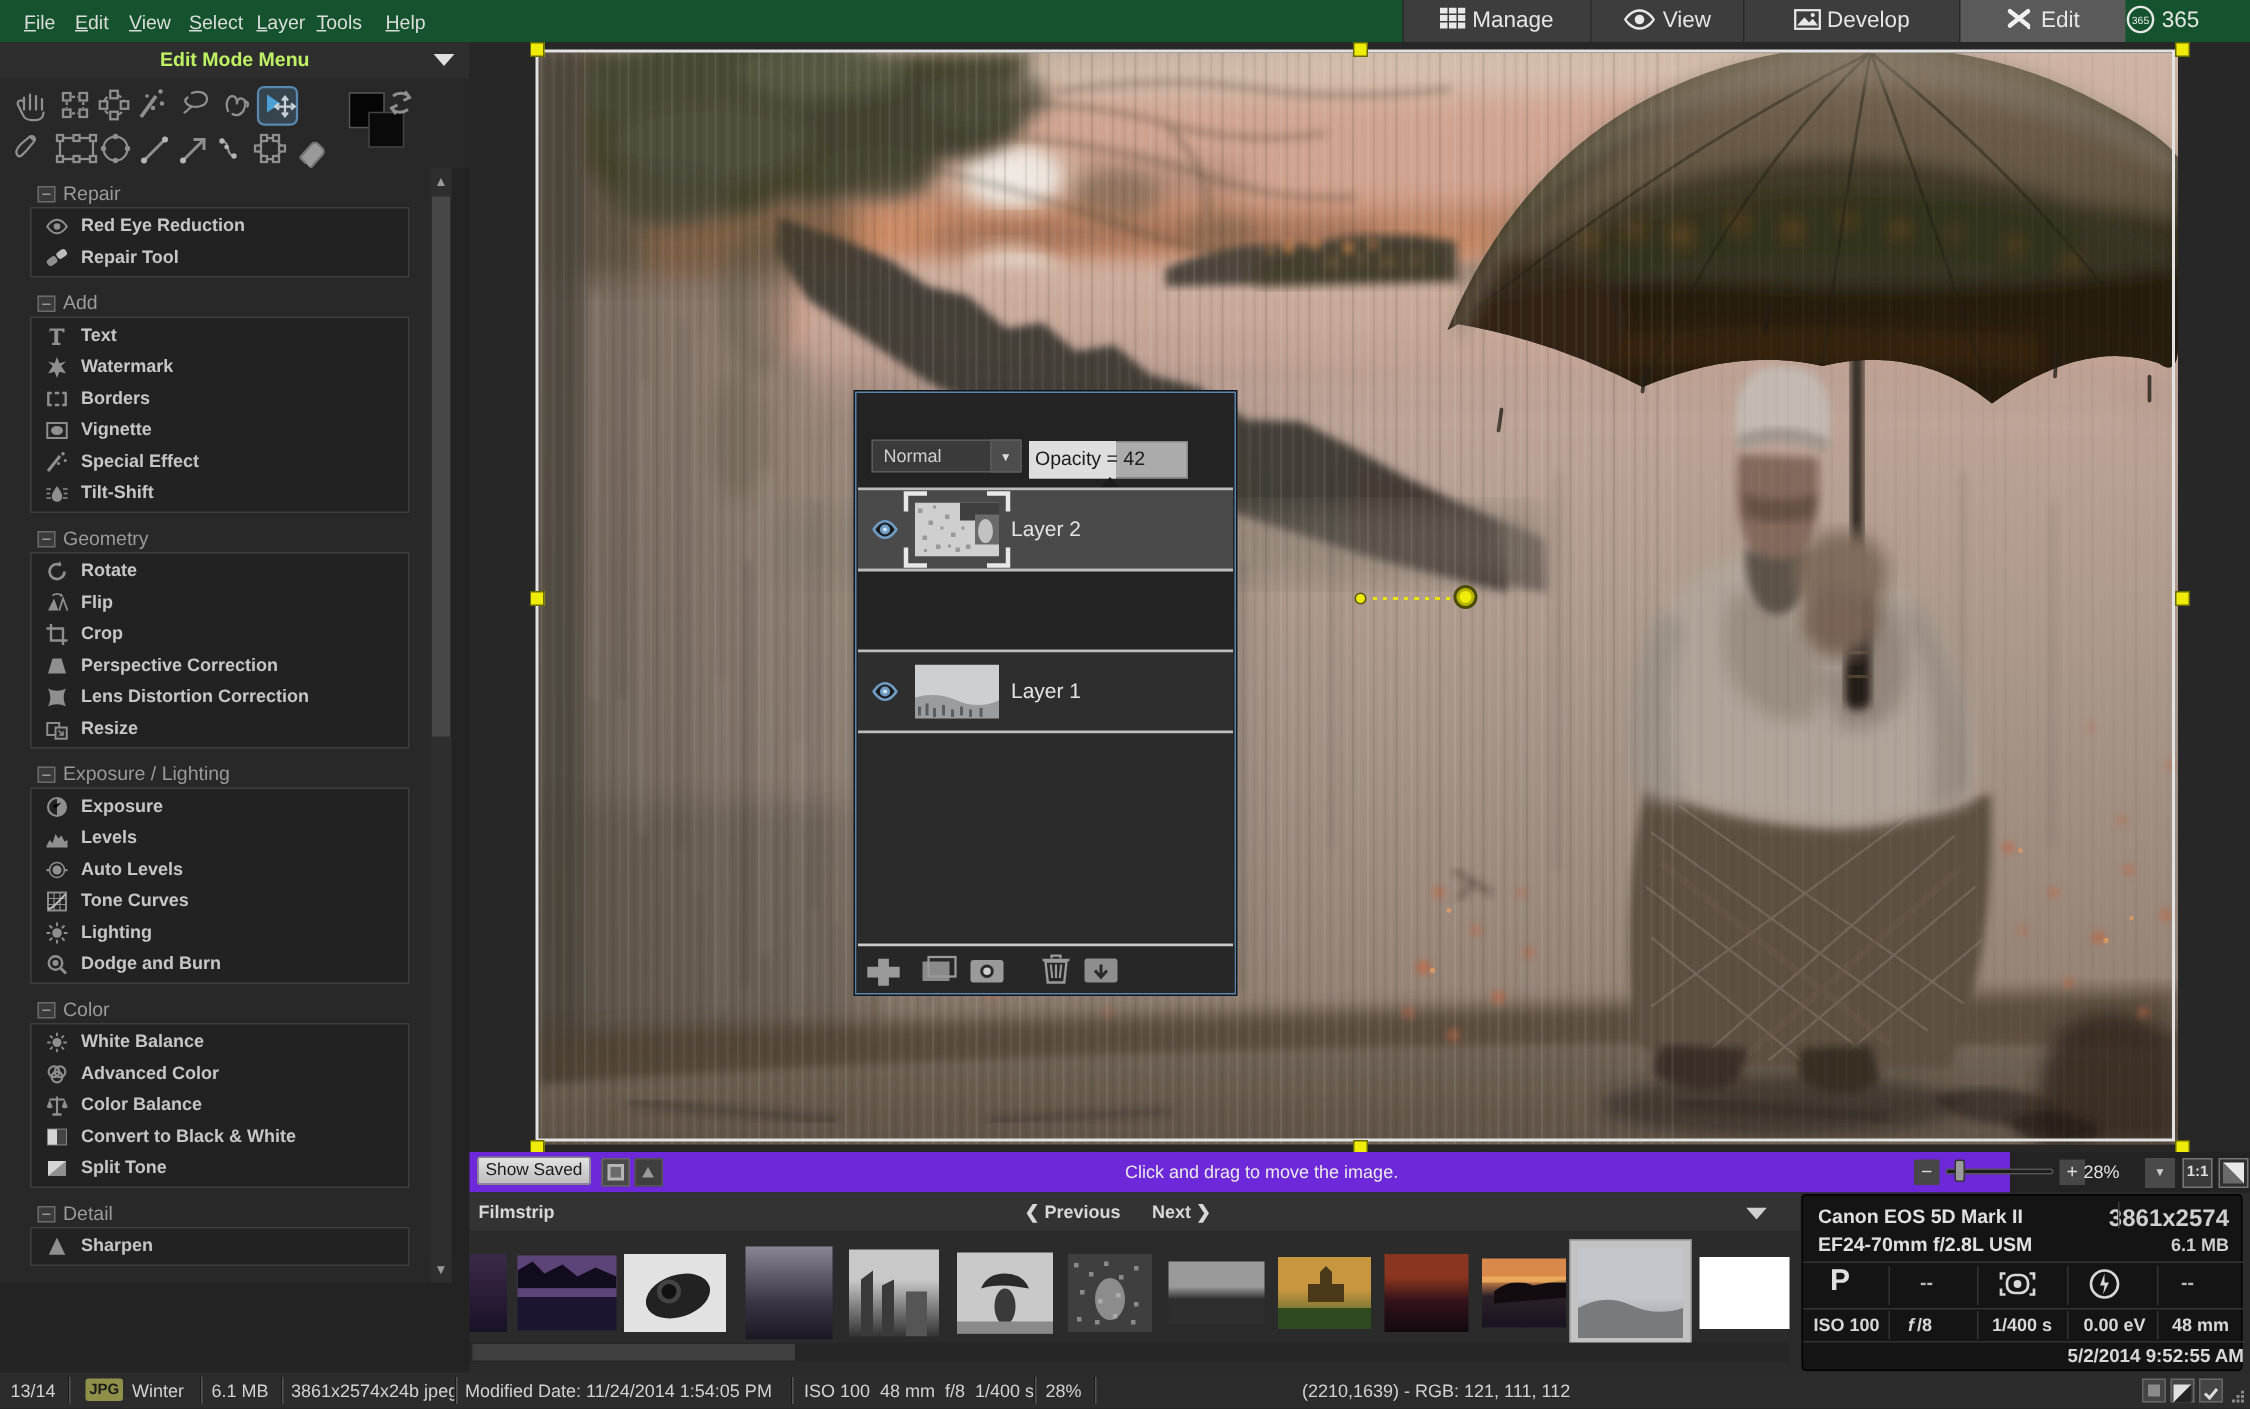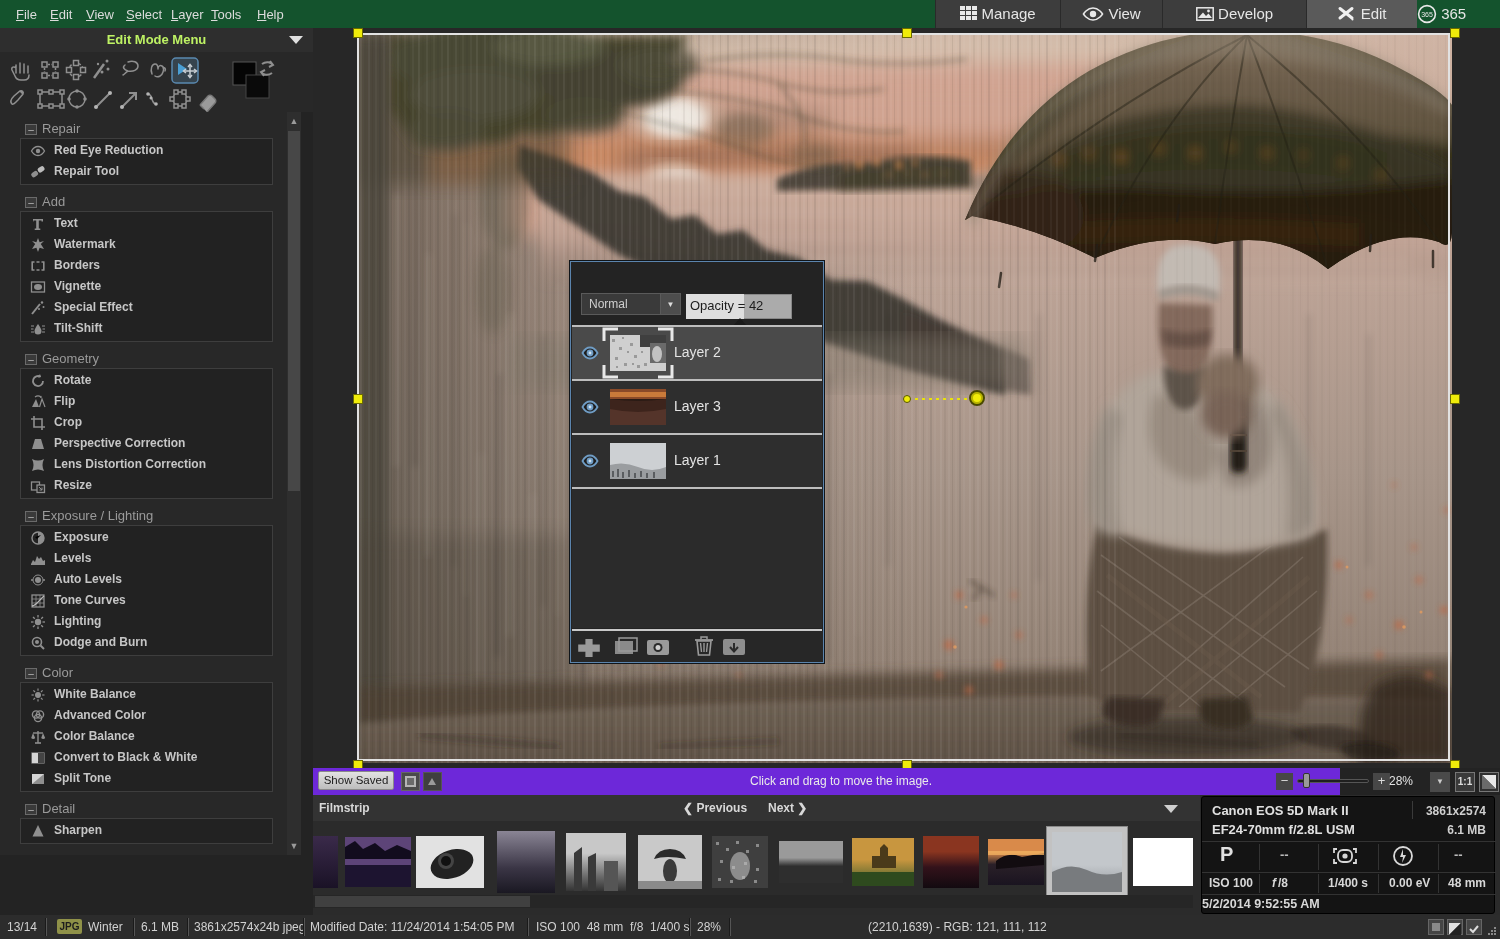--- a/index.html
+++ b/index.html
@@ -765,35 +765,20 @@
               <g stroke="#e8e8e8" stroke-width="3" fill="none">
                 <path d="M2 14 V2 H16"></path>
                 <path d="M56 2 H70 V14"></path>
                 <path d="M2 38 V50 H16"></path>
                 <path d="M56 50 H70 V38"></path>
               </g>
             </svg></span>
           <span class="lname">Layer 2</span>
         </div>
 <div class="lsep" style="top:117px"></div>
-<div class="lrow" style="top:119px;">
-          <span class="eye"><svg width="20" height="20" viewBox="0 0 20 20">
-              <path d="M10 4.5 C5.5 4.5 2.5 10 2.5 10 C2.5 10 5.5 15.5 10 15.5 C14.5 15.5 17.5 10 17.5 10 C17.5 10 14.5 4.5 10 4.5 Z" fill="#1d1d1d" stroke="#6f9cc4" stroke-width="1.8"></path>
-              <circle cx="10" cy="10" r="3.4" fill="#6f9cc4"></circle>
-              <circle cx="10" cy="10" r="1.4" fill="#cfe2f2"></circle>
-            </svg></span>
-          <span class="lth"><svg width="56" height="36" viewBox="0 0 56 36">
-              <rect width="56" height="36" fill="#2a1b15"></rect>
-              <rect y="0" width="56" height="10" fill="#8a4a28"></rect>
-              <rect y="3" width="56" height="5" fill="#c97a3a"></rect>
-              <path d="M0 10 Q28 14 56 10 L56 36 L0 36 Z" fill="#3d241c"></path>
-              <path d="M0 20 Q28 26 56 20 L56 36 L0 36 Z" fill="#54342a"></path>
-            </svg></span>
-          <span class="lname">Layer 3</span>
-        </div>
 <div class="lsep" style="top:171px"></div>
 <div class="lrow" style="top:173px;">
           <span class="eye"><svg width="20" height="20" viewBox="0 0 20 20">
               <path d="M10 4.5 C5.5 4.5 2.5 10 2.5 10 C2.5 10 5.5 15.5 10 15.5 C14.5 15.5 17.5 10 17.5 10 C17.5 10 14.5 4.5 10 4.5 Z" fill="#1d1d1d" stroke="#6f9cc4" stroke-width="1.8"></path>
               <circle cx="10" cy="10" r="3.4" fill="#6f9cc4"></circle>
               <circle cx="10" cy="10" r="1.4" fill="#cfe2f2"></circle>
             </svg></span>
           <span class="lth"><svg width="56" height="36" viewBox="0 0 56 36">
               <rect width="56" height="36" fill="#cdd0d3"></rect>
               <path d="M0 22 Q14 18 28 24 Q42 30 56 24 L56 36 L0 36 Z" fill="#9a9da0"></path>
@@ -938,21 +923,21 @@
             <rect x="0" y="10" width="56" height="4" fill="#f0b060" opacity="0.8"></rect>
           </svg></div>
 </div>
       <div style="position:absolute;left:0;top:100px;width:880px;height:13px;background:#262626;">
         <div style="position:absolute;left:2px;top:1px;width:215px;height:11px;background:#404040;"></div>
       </div>
     </div>
 <div class="abs" id="exif">
       <div id="exifbox">
 <div style="position:absolute;left:10px;top:6px;font-size:13px;font-weight:bold;">Canon EOS 5D Mark II</div>
-<div style="position:absolute;right:8px;top:7px;font-size:12px;font-weight:bold;color:#cfcfcf;">3861x2574</div>
+<div style="position:absolute;right:8px;top:7px;font-size:16px;font-weight:bold;color:#cfcfcf;">3861x2574</div>
 <div style="position:absolute;left:210px;top:4px;width:1px;height:18px;background:#3a3a3a;"></div>
 <div style="position:absolute;left:10px;top:25px;font-size:13px;font-weight:bold;">EF24-70mm f/2.8L USM</div>
 <div style="position:absolute;right:8px;top:26px;font-size:12px;font-weight:bold;color:#cfcfcf;">6.1 MB</div>
 <div style="position:absolute;left:0;top:44px;width:294px;height:1px;background:#333;"></div>
 <div style="position:absolute;left:0;top:44px;width:294px;height:31px;">
  <div style="position:absolute;left:18px;top:2px;font-size:20px;font-weight:bold;">P</div>
  <div style="position:absolute;left:78px;top:6px;font-size:13px;font-weight:bold;color:#bbb;">--</div>
  <svg style="position:absolute;left:130px;top:5px" width="26" height="20" viewBox="0 0 26 20">
             <g stroke="#d8d8d8" stroke-width="1.8" fill="none">
               <path d="M5 3 h-3 v4 M21 3 h3 v4 M5 17 h-3 v-4 M21 17 h3 v-4"></path>
@@ -977,21 +962,21 @@
  <div style="position:absolute;left:76px;top:4px;">/8</div>
  <div style="position:absolute;left:126px;top:4px;">1/400 s</div>
  <div style="position:absolute;left:187px;top:4px;">0.00 eV</div>
  <div style="position:absolute;left:246px;top:4px;">48 mm</div>
  <div style="position:absolute;left:57px;top:2px;width:1px;height:19px;background:#333;"></div>
  <div style="position:absolute;left:116px;top:2px;width:1px;height:19px;background:#333;"></div>
  <div style="position:absolute;left:176px;top:2px;width:1px;height:19px;background:#333;"></div>
  <div style="position:absolute;left:236px;top:2px;width:1px;height:19px;background:#333;"></div>
 </div>
 <div style="position:absolute;left:0;top:97px;width:294px;height:1px;background:#333;"></div>
-<div style="position:absolute;left:0;top:100px;width:294px;text-align:left;font-size:12.5px;font-weight:bold;color:#d8d8d8;">5/2/2014 9:52:55 AM</div>
+<div style="position:absolute;left:0;top:100px;width:294px;text-align:right;font-size:12.5px;font-weight:bold;color:#d8d8d8;">5/2/2014 9:52:55 AM</div>
 </div>
     </div>
 <div class="abs" id="sbar">
 <div style="position:absolute;left:7px;">13/14</div>
 <div class="sep" style="left:45px"></div>
 <div style="position:absolute;left:57px;top:4px;width:25px;height:15px;background:#8f9148;border-radius:2px;color:#1d1d1d;font-size:10px;font-weight:bold;text-align:center;line-height:15px;">JPG</div>
 <div style="position:absolute;left:88px;">Winter</div>
 <div class="sep" style="left:133px"></div>
 <div style="position:absolute;left:141px;">6.1 MB</div>
 <div class="sep" style="left:187px"></div>

